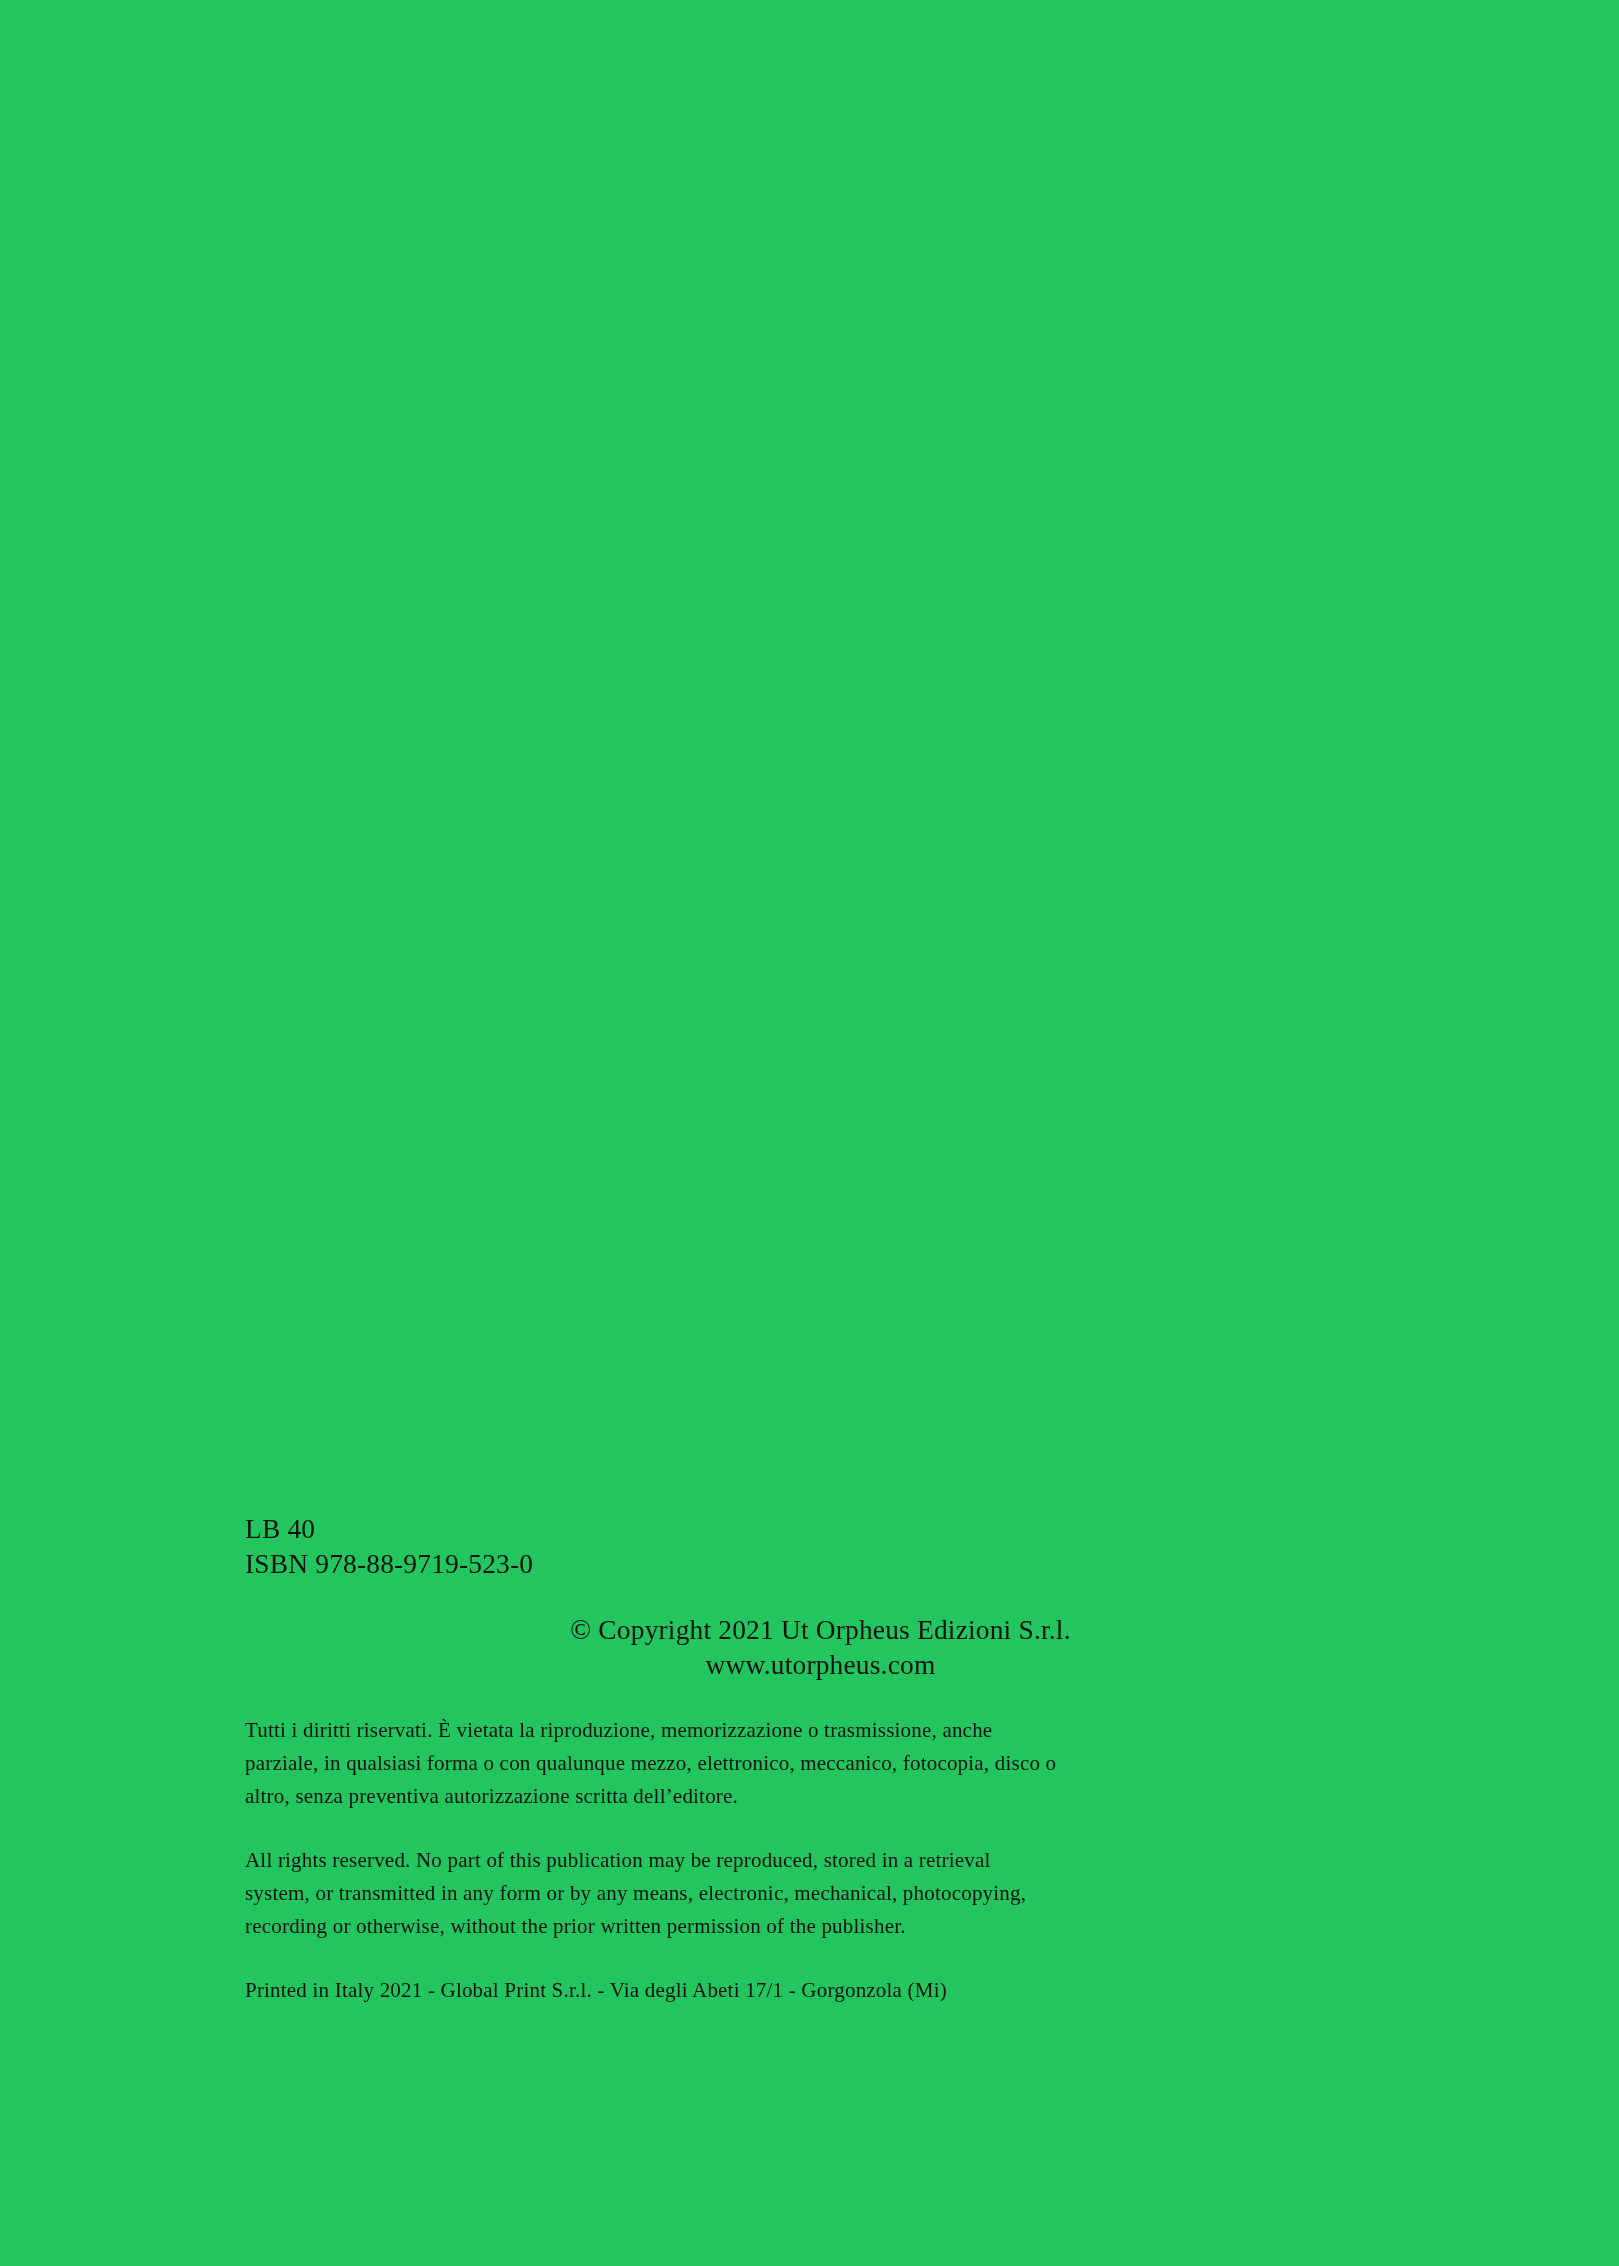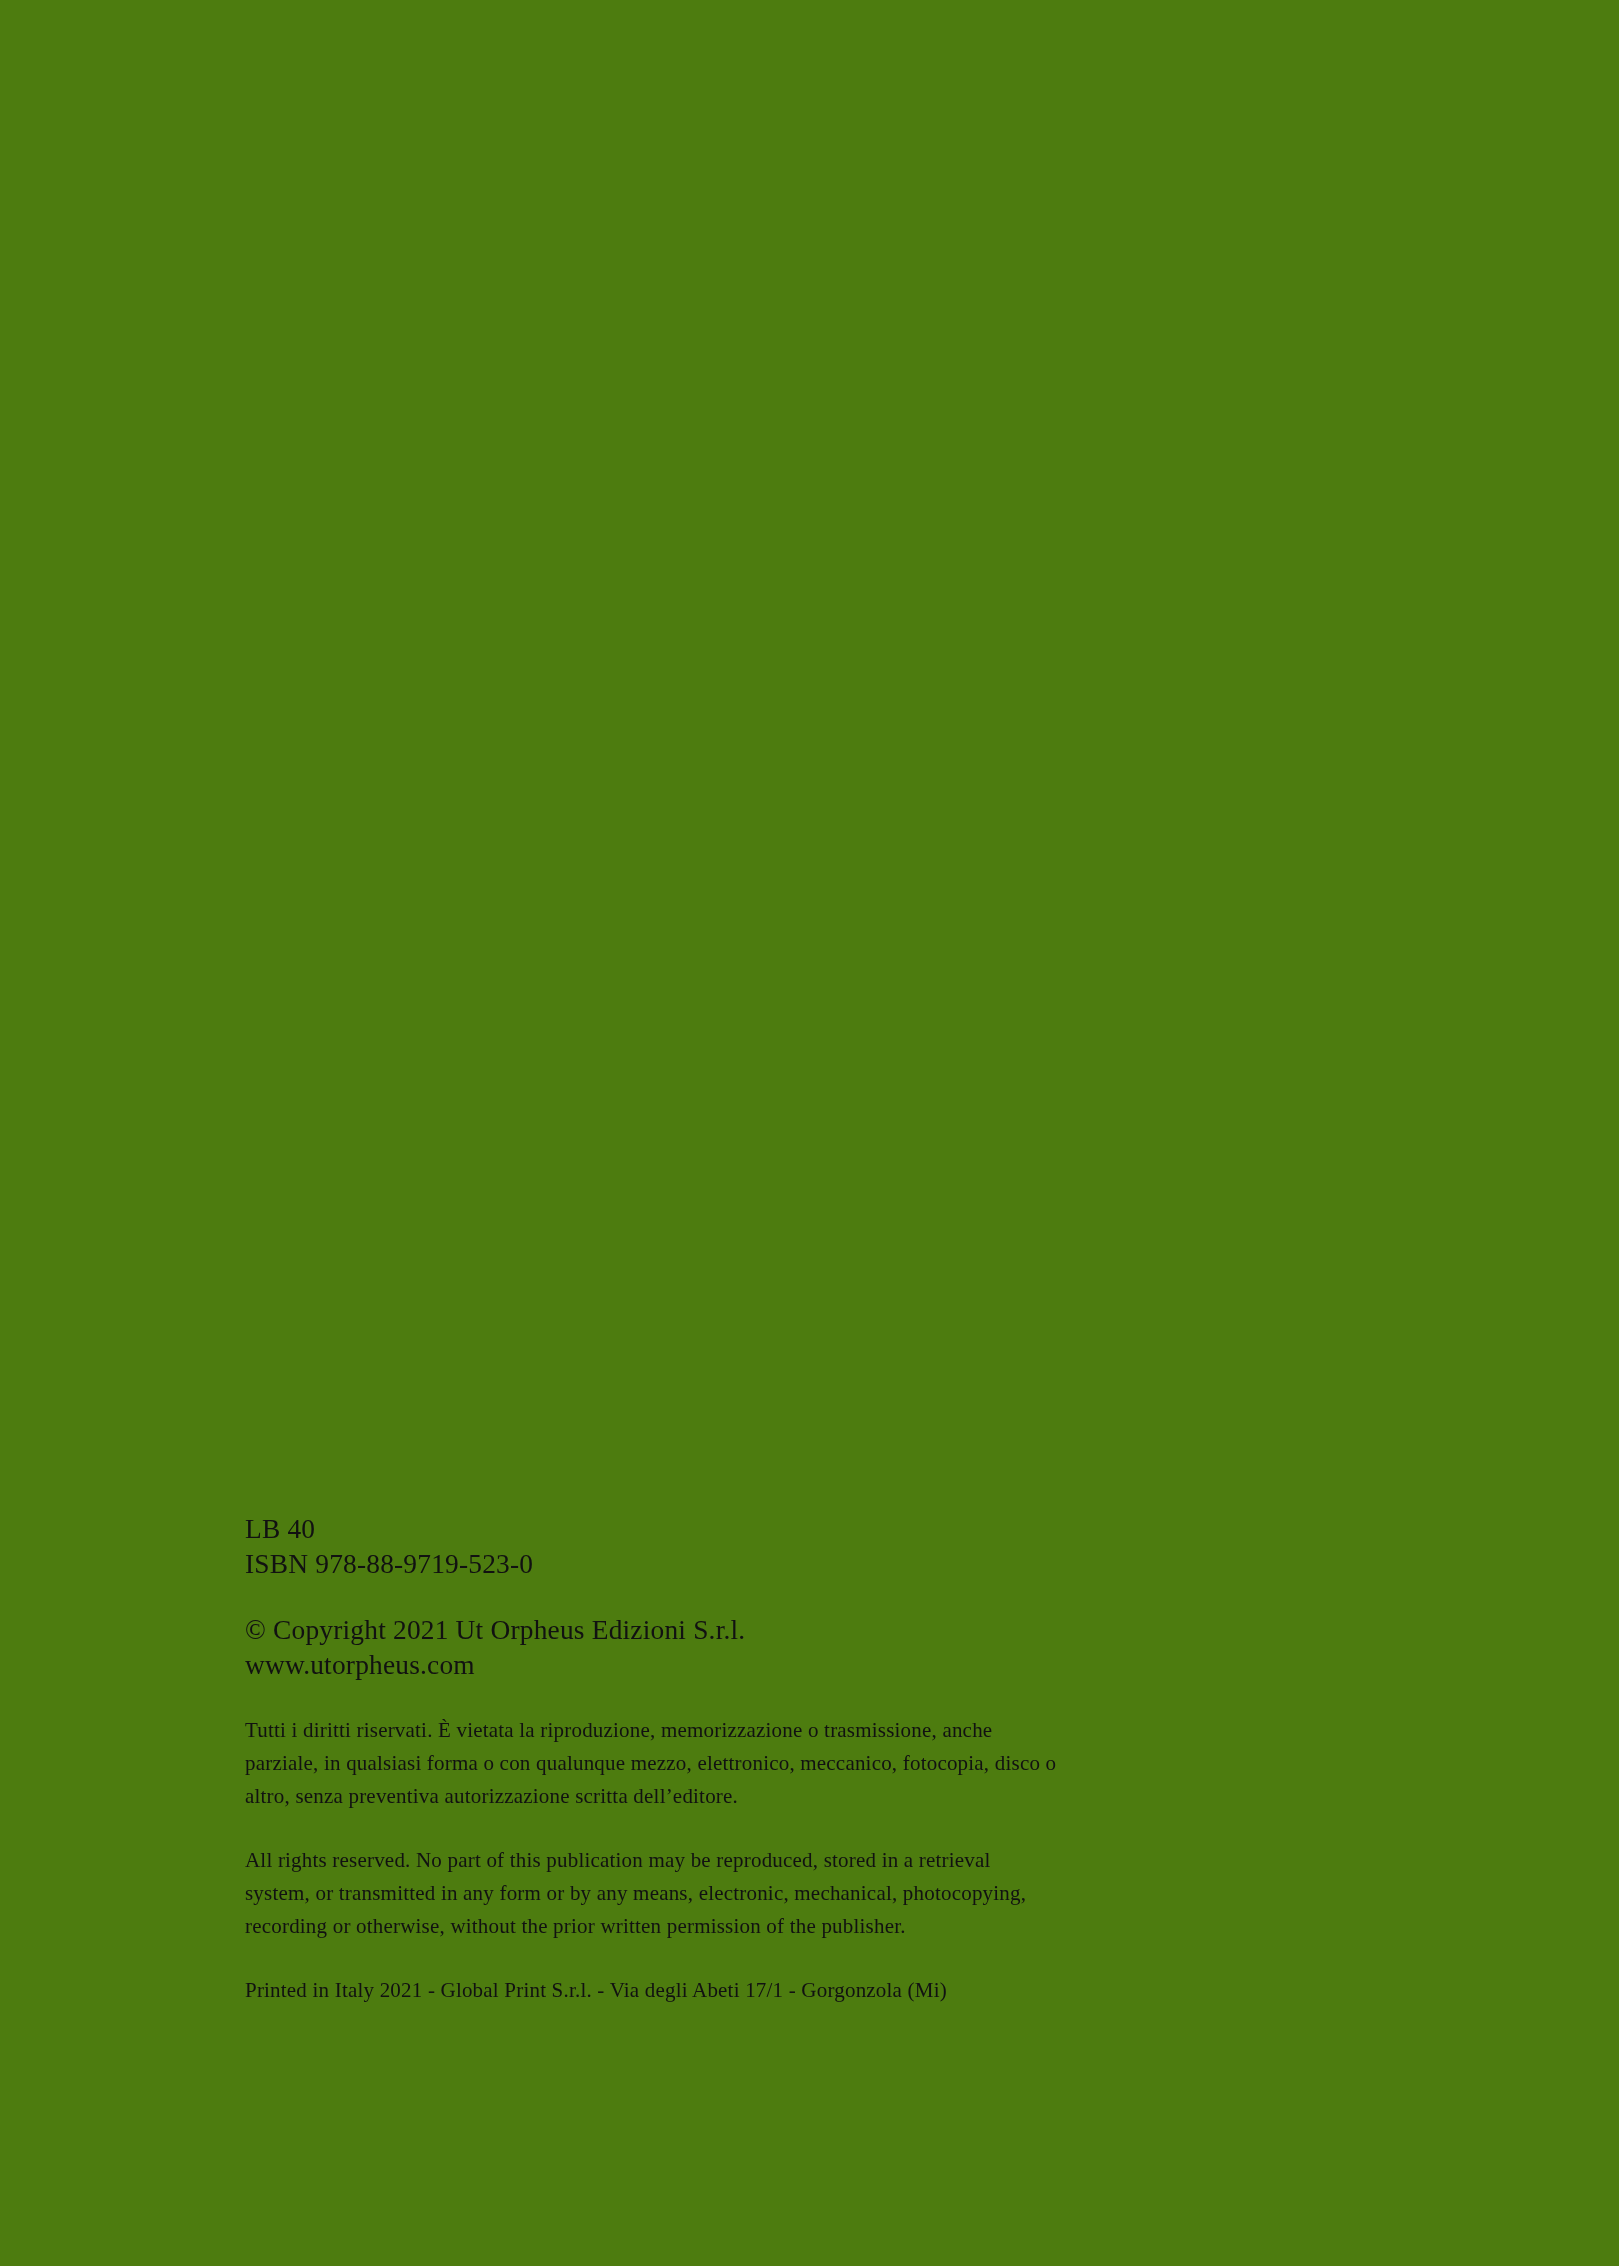--- a/index.html
+++ b/index.html
@@ -4,21 +4,21 @@
 <style>
   html, body {
     margin: 0;
     padding: 0;
     background: #ffffff;
   }
   .page {
     position: relative;
     width: 1619px;
     height: 2267px;
-    background: #4d7c0f;
+    background: #22c55e;
     margin: 0 auto;
     overflow: hidden;
     font-family: "Liberation Serif", serif;
     color: #111111;
   }
   .colophon {
     position: absolute;
     left: 245px;
     top: 1512px;
     width: 1151px;
@@ -40,20 +40,21 @@
     font-size: 21px;
     line-height: 33px;
   }
   .ident .line {
     font-size: 27.4px;
     line-height: 35px;
   }
   .copy .line {
     font-size: 27.4px;
     line-height: 35px;
+    text-align: center;
   }
 </style>
 </head>
 <body>
 
 <div class="page">
   <div class="colophon">
 
     <div class="block ident">
       <span class="line">LB 40</span>

